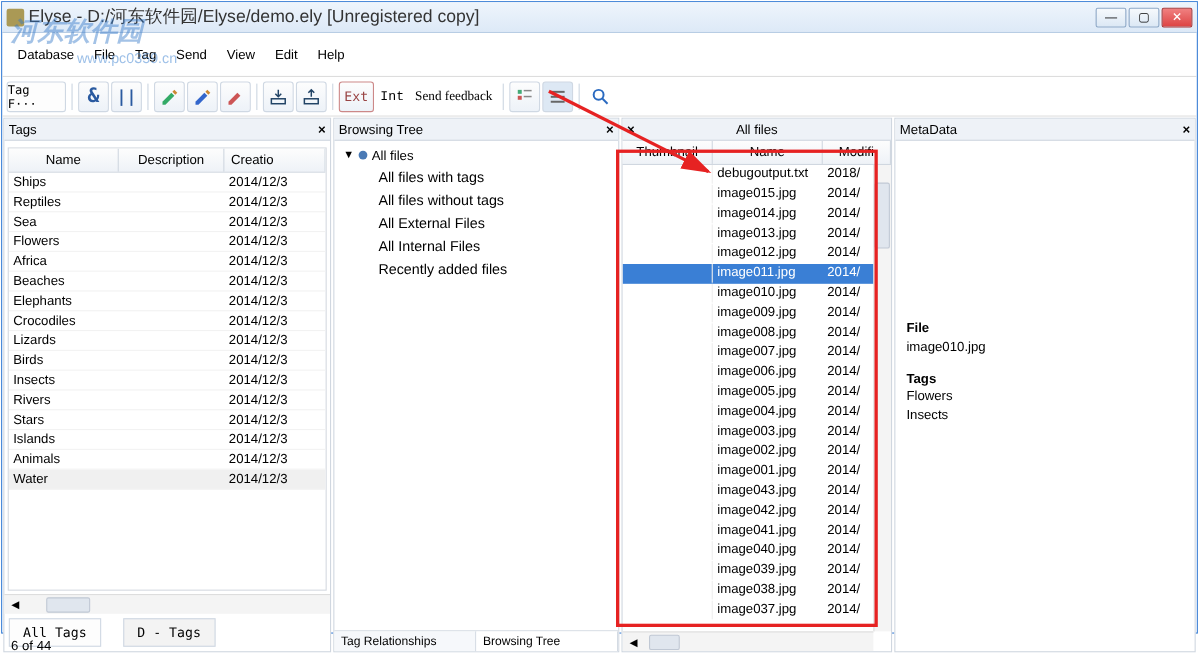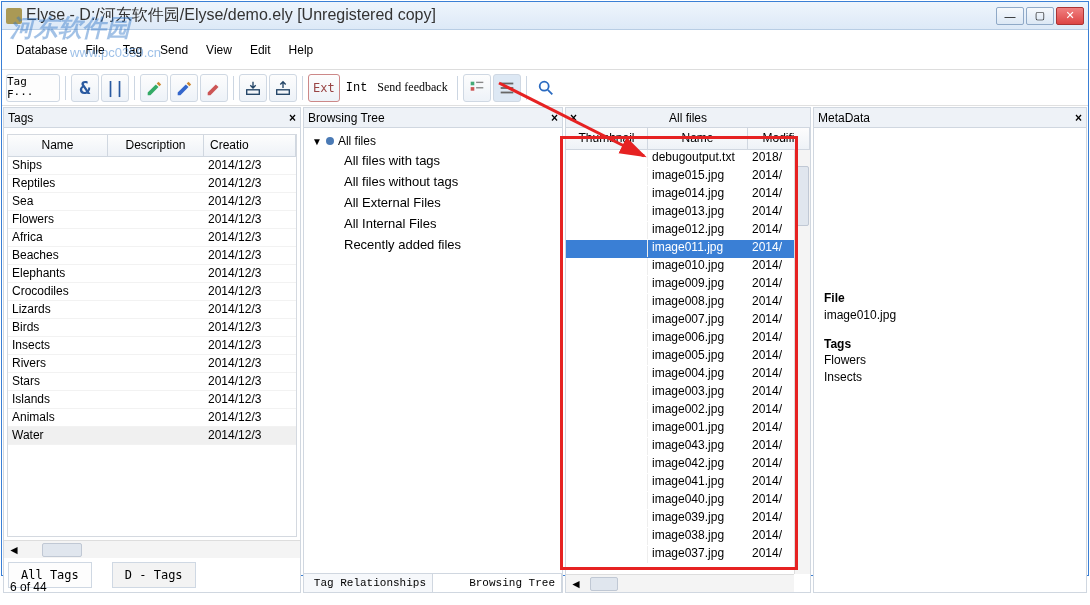--- a/index.html
+++ b/index.html
@@ -37,21 +37,21 @@
 .hscroll .thumb{width:40px;height:14px;background:#e0e6ee;border:1px solid #c0c8d4;margin-left:18px;border-radius:2px}
 .tagtabs{display:flex;padding:4px;gap:20px}
 .tagtab{padding:5px 12px;border:1px solid #cfd8e3;background:#fdfdfd;font-family:monospace;font-size:12px}
 .tagtab.act{background:#f3f3f3}
 .tree{flex:1;padding:4px 8px;font-size:13px}
 .tree-root{display:flex;align-items:center;gap:4px;padding:2px 0}
 .tree-root .arr{font-size:10px}
 .tree-root .dot{width:8px;height:8px;border-radius:50%;background:#4a7ab5}
 .tree-child{padding:3px 0 3px 32px;font-size:13px}
 .browse-tabs{display:flex;border-top:1px solid #d0d7e0}
-.btab{flex:1;padding:3px 6px;border-right:1px solid #d0d7e0;background:#f6f8fb;font-family:Liberation Mono, monospace;font-size:11px;text-align:right}
+.btab{flex:1;padding:3px 6px;border-right:1px solid #d0d7e0;background:#f6f8fb;font-family:Liberation Sans, sans-serif;font-size:11px;text-align:left}
 .btab.act{background:#fff}
 .files-cols{display:flex;background:linear-gradient(#fdfdfd,#eef2f7);border-bottom:1px solid #d0d7e0;height:22px}
 .fcol{border-right:1px solid #d0d7e0;padding:3px 4px;font-size:12px;text-align:center}
 .fcol.t{width:82px}.fcol.n{width:100px}.fcol.m{flex:1}
 .flist{flex:1;overflow:hidden;position:relative}
 .frow{display:flex;height:18px;align-items:flex-start}
 .frow.sel{background:#3a7fd5;color:#fff}
 .fthumb{width:82px;height:17px;border-right:1px solid #eee}
 .fname{width:100px;padding:0 4px;font-size:12px;overflow:hidden;white-space:nowrap}
 .fmod{flex:1;padding:0 4px;font-size:12px;overflow:hidden;white-space:nowrap}

